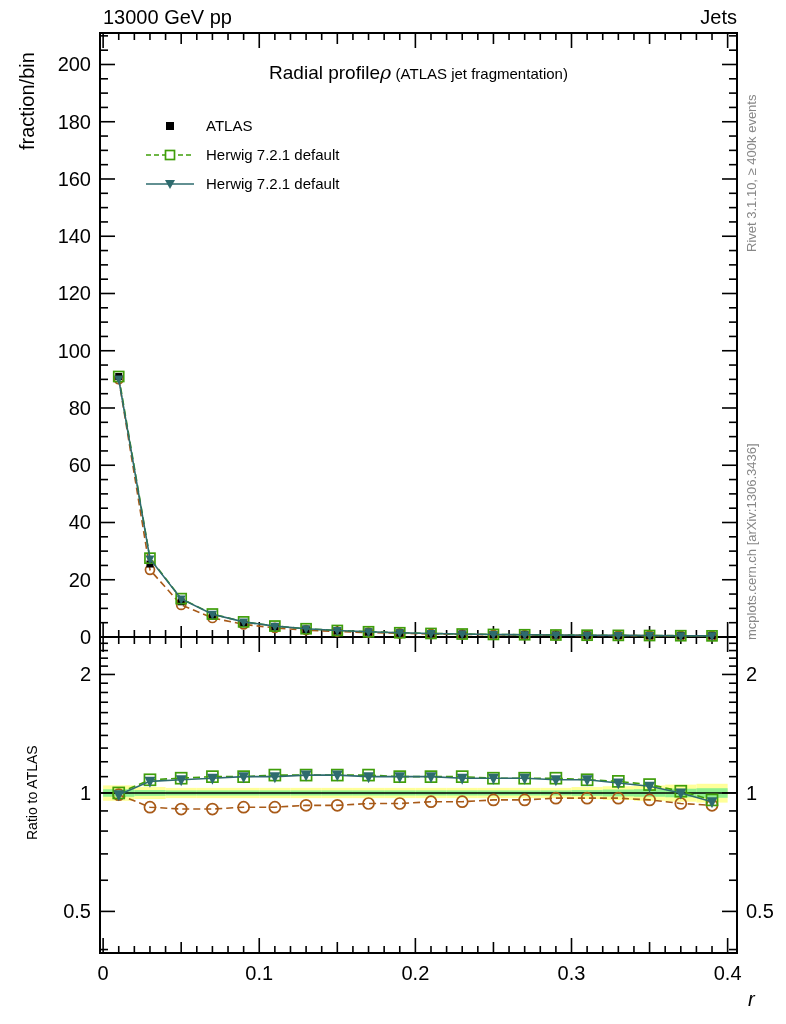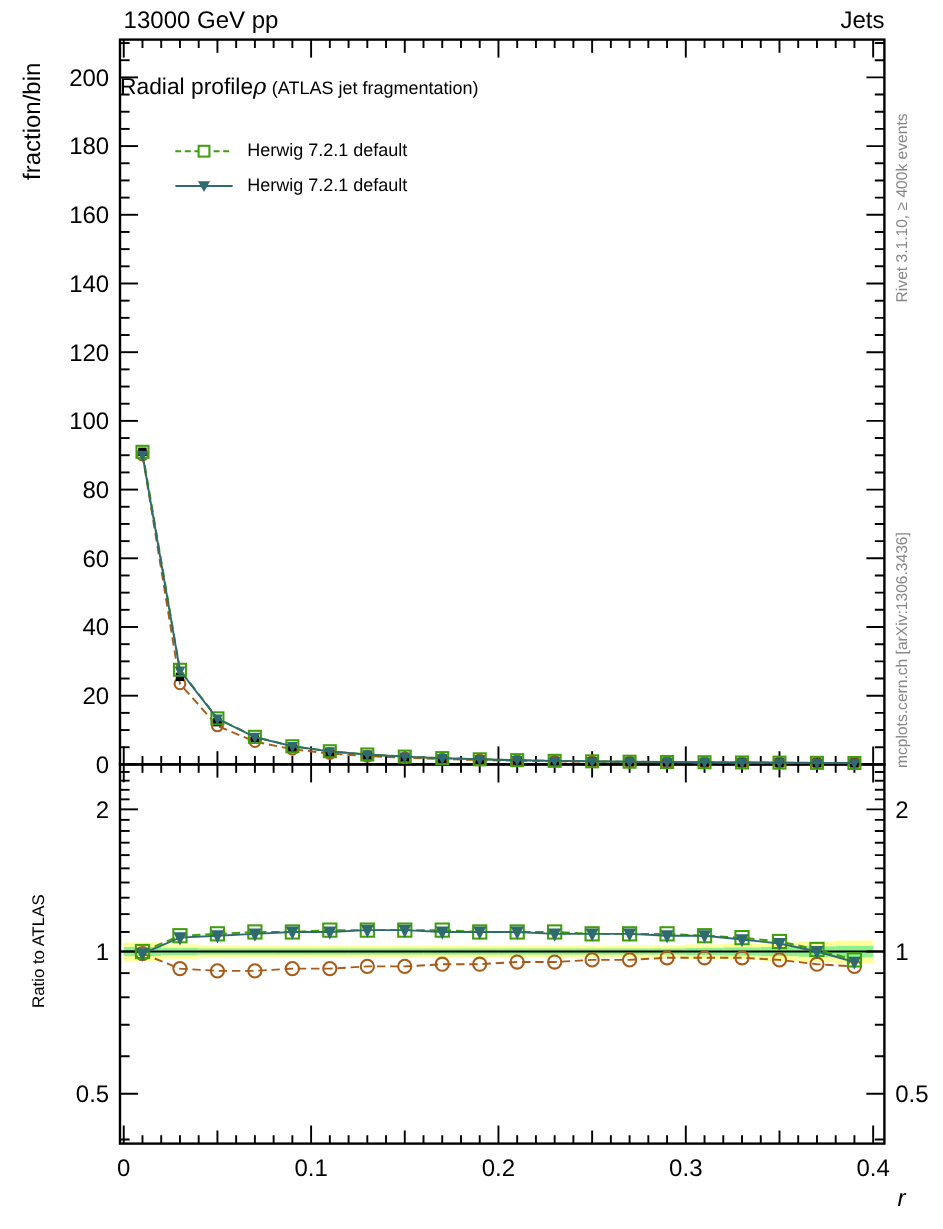--- a/index.html
+++ b/index.html
@@ -1,21 +1,21 @@
 <!DOCTYPE html>
 <html><head>
 <meta charset="utf-8">
 <style>
   html,body{margin:0;padding:0;background:#ffffff;}
   #page{position:relative;width:786px;height:1024px;background:#ffffff;overflow:hidden;
         font-family:"Liberation Sans","DejaVu Sans",sans-serif;color:#000;}
   .hdr{position:absolute;top:6px;font-size:20px;color:#000;white-space:nowrap;}
   #hdr-left{left:103px;text-align:right;}
   #hdr-right{right:49px;margin-left:16px;}
-  #plot-title{position:absolute;left:100px;top:61px;width:637px;text-align:left;white-space:nowrap;}
+  #plot-title{position:absolute;left:100px;top:61px;width:637px;text-align:center;white-space:nowrap;}
   #plot-title .t-main{font-size:19px;}
   #plot-title .t-sym{font-size:19px;font-style:italic;font-family:"DejaVu Serif",serif;}
   #plot-title .t-paren{font-size:15px;}
   .vtext{position:absolute;white-space:nowrap;transform:rotate(-90deg);transform-origin:left top;}
   #ylabel-main{left:16px;top:150px;font-size:20px;color:#000;}
   #ylabel-ratio{left:24px;top:840px;font-size:14px;color:#000;}
   #note-top{left:744px;top:252px;font-size:13px;color:#878787;}
   #note-bottom{left:744px;top:640px;font-size:13px;color:#878787;}
   #watermark{position:absolute;left:230px;top:587px;width:400px;text-align:center;
              font-size:15px;color:#b2b2b2;letter-spacing:0.5px;}
@@ -541,20 +541,26 @@
     </svg>
 
   <div id="plot-title">
     <span class="t-main">Radial profile</span><span class="t-sym">ρ</span>
     <span class="t-paren">(ATLAS jet fragmentation)</span>
   </div>
 
   <div id="legend">
     <div class="leg-row">
       <div class="leg-marker"><svg width="48" height="16">
+            <rect x="20" y="4" width="8" height="8" fill="#000000"></rect>
+          </svg></div>
+      <div class="leg-label">ATLAS</div>
+    </div>
+    <div class="leg-row">
+      <div class="leg-marker"><svg width="48" height="16">
             <line x1="0" y1="8" x2="48" y2="8" stroke="#3f9e0a" stroke-width="1.6" stroke-dasharray="5,3"></line>
             <rect x="19.5" y="3.5" width="9" height="9" fill="#fff" stroke="#3f9e0a" stroke-width="1.7"></rect>
           </svg></div>
       <div class="leg-label">Herwig 7.2.1 default</div>
     </div>
     <div class="leg-row">
       <div class="leg-marker"><svg width="48" height="16">
             <line x1="0" y1="8" x2="48" y2="8" stroke="#2e6b6e" stroke-width="1.6"></line>
             <polygon points="19,4 29,4 24,13" fill="#2e6b6e"></polygon>
           </svg></div>

